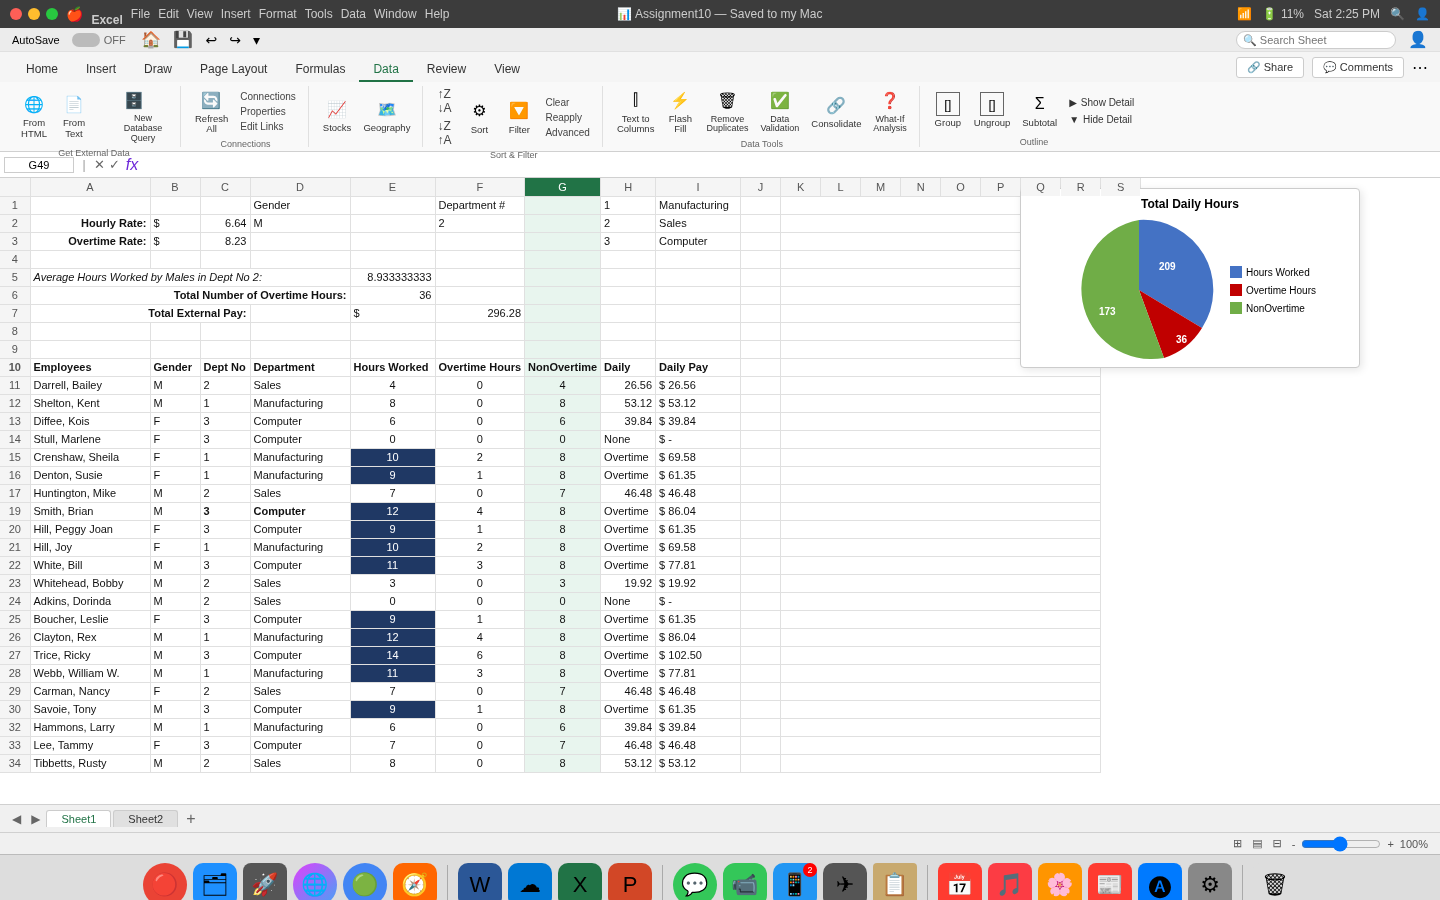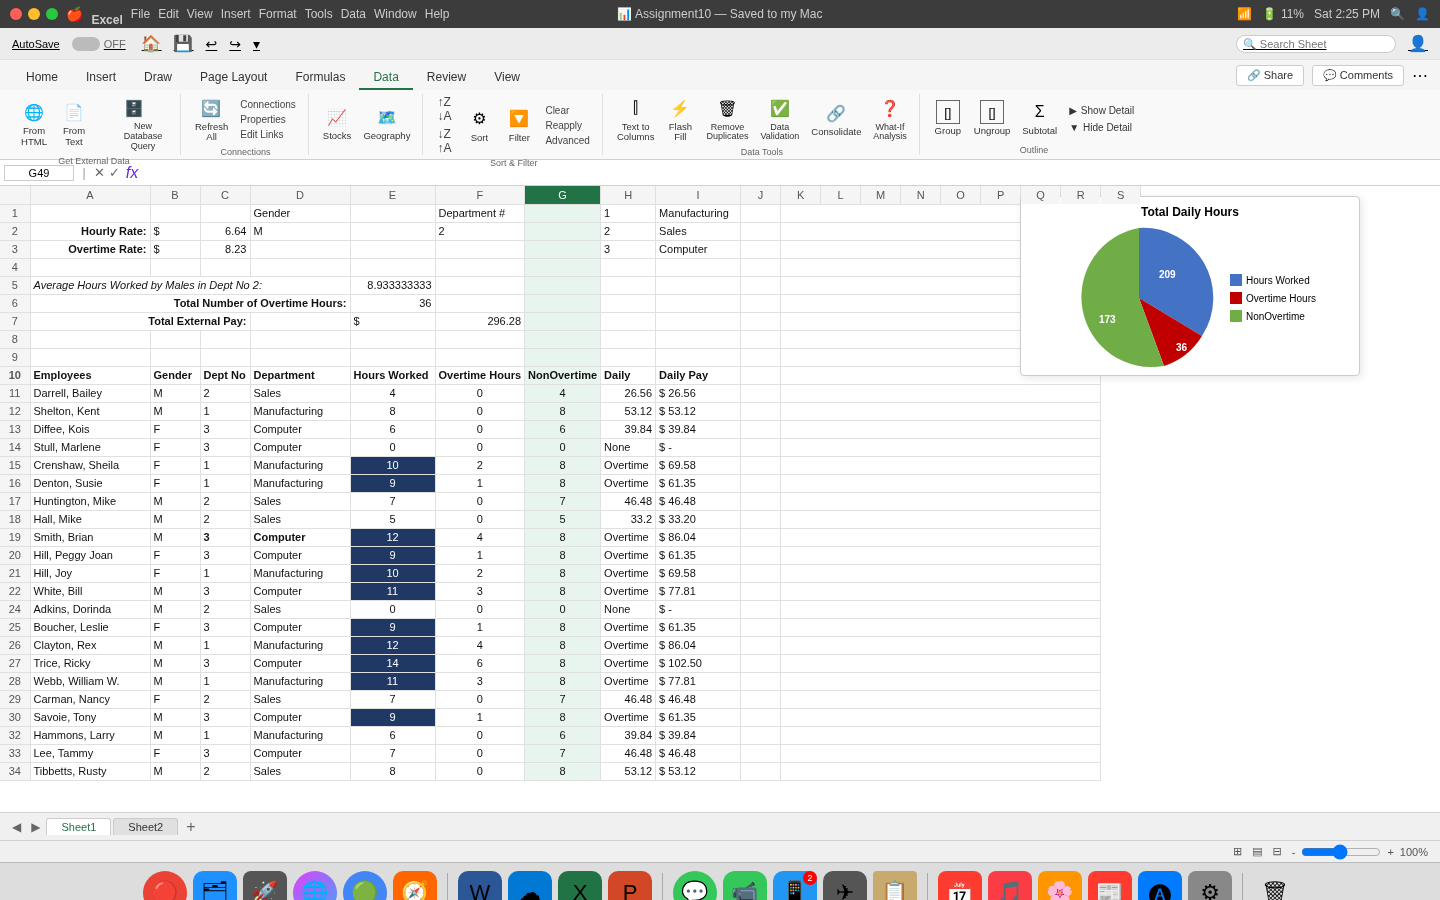--- a/index.html
+++ b/index.html
@@ -18,27 +18,26 @@
     }
     .titlebar-left { display: flex; align-items: center; gap: 8px; }
     .titlebar-center { position: absolute; left: 50%; transform: translateX(-50%); font-size: 12px; color: #ccc; }
     .titlebar-right { display: flex; align-items: center; gap: 10px; font-size: 12px; color: #ccc; }
     .traffic-lights { display: flex; gap: 6px; }
     .tl { width: 12px; height: 12px; border-radius: 50%; }
     .tl-red { background: #ff5f57; }
     .tl-yellow { background: #ffbd2e; }
     .tl-green { background: #28c840; }
     .autosave-bar {
-      height: 32px;
+      height: 24px;
       display: flex;
       align-items: center;
       padding: 0 12px;
       border-bottom: 1px solid #e0e0e0;
       gap: 12px;
-      text-decoration: underline;
     }
     .toggle-switch {
       display: inline-flex;
       align-items: center;
       gap: 4px;
       font-size: 11px;
       color: #666;
     }
     .toggle-track {
       width: 28px; height: 14px;
@@ -778,34 +777,20 @@
             <td>Sales</td>
             <td class="center">7</td>
             <td class="center">0</td>
           <td style="background:#e8f5ee;" class="center">7</td>
           <td class="right">46.48</td>
             <td>$ 46.48</td>
             <td></td>
             <td colspan="8"></td>
         </tr>
         <tr>
-          <td class="row-num">18</td>
-          <td>Hall, Mike</td>
-            <td>M</td>
-            <td>2</td>
-            <td>Sales</td>
-            <td class="center">5</td>
-            <td class="center">0</td>
-          <td style="background:#e8f5ee;" class="center">5</td>
-          <td class="right">33.2</td>
-            <td>$ 33.20</td>
-            <td></td>
-            <td colspan="8"></td>
-        </tr>
-        <tr>
           <td class="row-num">19</td>
           <td>Smith, Brian</td>
             <td>M</td>
             <td class="bold">3</td>
             <td class="bold">Computer</td>
           <td class="navy">12</td>
             <td class="center">4</td>
           <td style="background:#e8f5ee;" class="center">8</td>
           <td>Overtime</td>
             <td>$ 86.04</td>
@@ -844,20 +829,34 @@
           <td class="row-num">22</td>
           <td>White, Bill</td>
             <td>M</td>
             <td>3</td>
             <td>Computer</td>
           <td class="navy">11</td>
             <td class="center">3</td>
           <td style="background:#e8f5ee;" class="center">8</td>
           <td>Overtime</td>
             <td>$ 77.81</td>
+            <td></td>
+            <td colspan="8"></td>
+        </tr>
+        <tr>
+          <td class="row-num">23</td>
+          <td>Whitehead, Bobby</td>
+            <td>M</td>
+            <td>2</td>
+            <td>Sales</td>
+            <td class="center">3</td>
+            <td class="center">0</td>
+          <td style="background:#e8f5ee;" class="center">3</td>
+          <td class="right">19.92</td>
+            <td>$ 19.92</td>
             <td></td>
             <td colspan="8"></td>
         </tr>
         <tr>
           <td class="row-num">24</td>
           <td>Adkins, Dorinda</td>
             <td>M</td>
             <td>2</td>
             <td>Sales</td>
             <td class="center">0</td>

